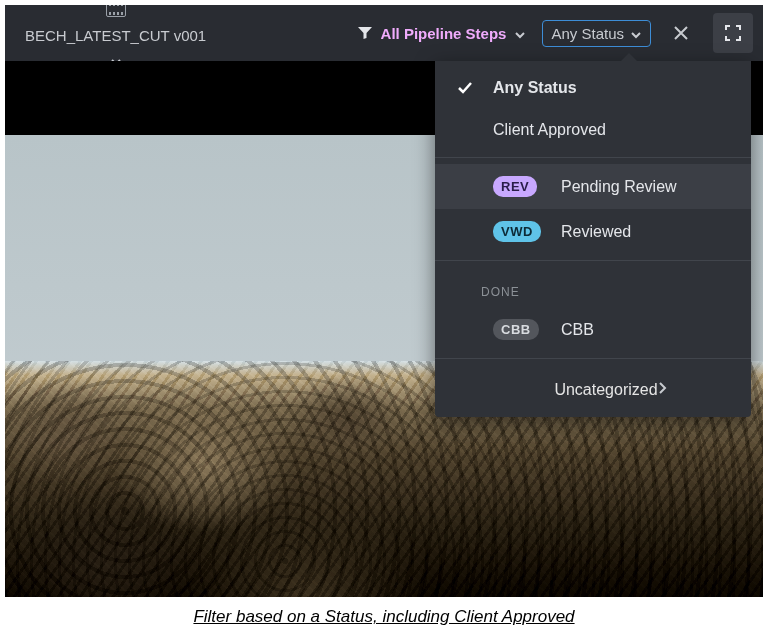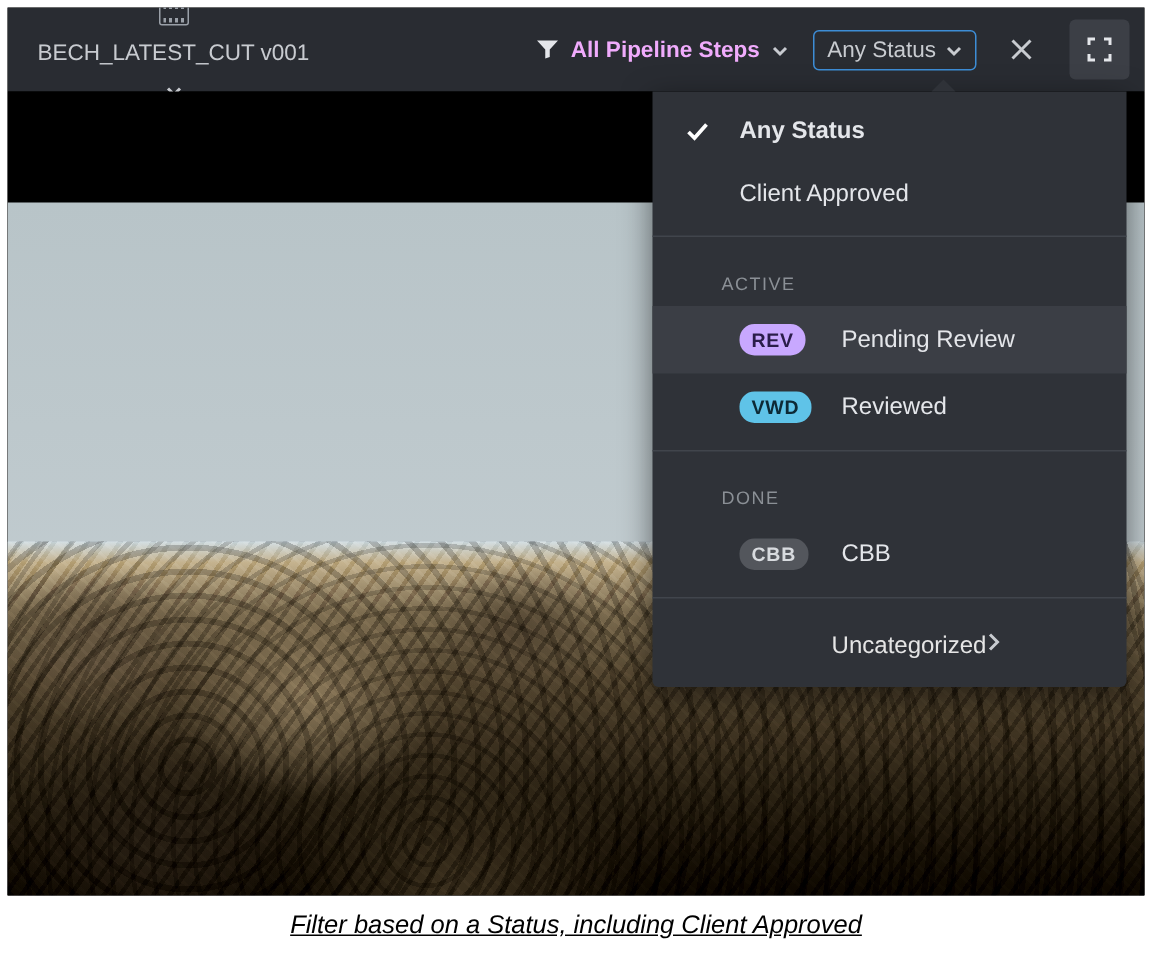--- a/index.html
+++ b/index.html
@@ -307,21 +307,20 @@
       </span>
       <span class="label" style="font-weight:600">Any Status</span>
     </div>
 
     <div class="dd-item">
       <span class="check-slot"></span>
       <span class="label">Client Approved</span>
     </div>
 
     <div class="dd-divider"></div>
-    <div class="dd-section">ACTIVE</div>
 
     <div class="dd-item highlight">
       <span class="check-slot"></span>
       <span class="tag-slot">
         <span class="pill rev">REV</span>
       </span>
       <span class="label">Pending Review</span>
     </div>
 
     <div class="dd-item">

